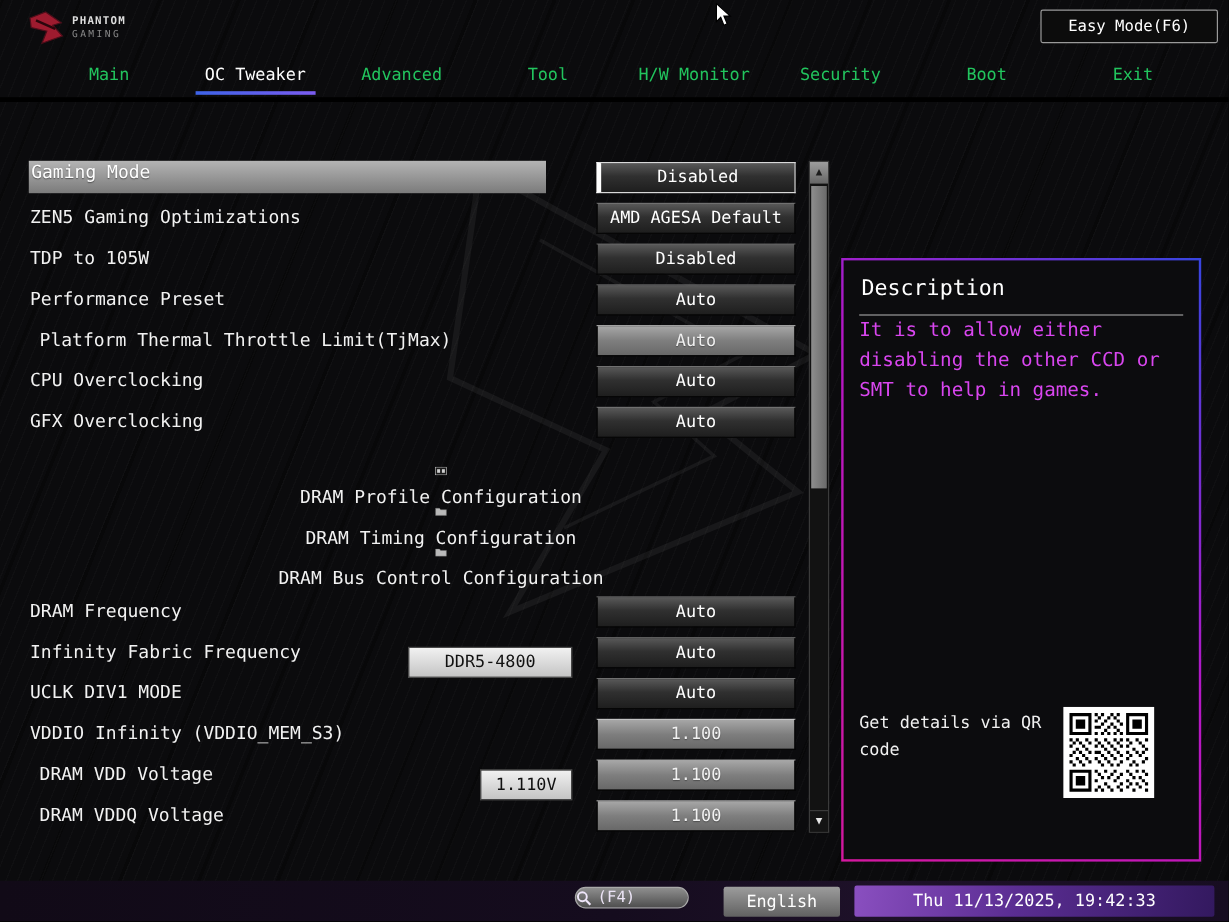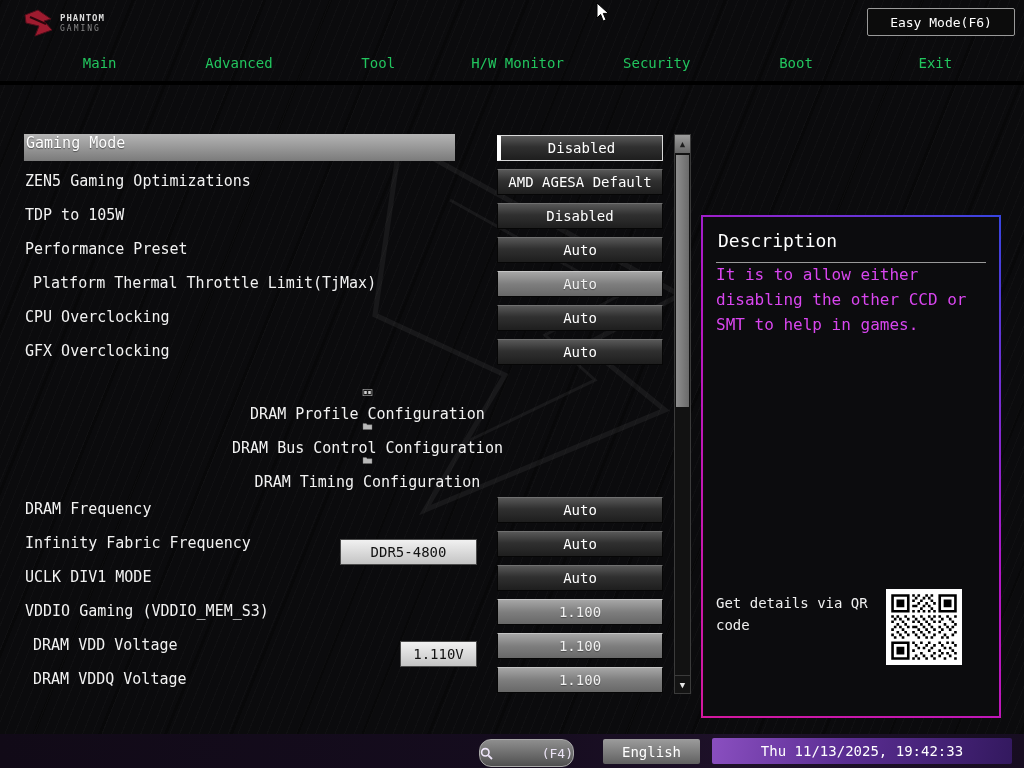--- a/index.html
+++ b/index.html
@@ -105,23 +105,23 @@
   .desc-body { font-size:16px; line-height:1.55; color:#d946ef; }
   .qr-caption { position:absolute; left:13px; top:376px; width:175px; font-size:14px; line-height:1.55; color:#f0f0f0; }
   .qr { position:absolute; right:37px; top:372px; width:76px; height:76px; }
 
   
   .footer {
     position:absolute; left:0; top:734px; width:1024px; height:34px;
     background:linear-gradient(90deg,#110a17 0%,#150c1e 50%,#1e1129 72%,#170d21 100%);
   }
   .search-pill {
-    position:absolute; left:479px; top:5px; width:95px; height:28px; border-radius:12px;
+    position:absolute; left:479px; top:5px; width:95px; height:18px; border-radius:12px;
     background:linear-gradient(180deg,#8e8e8e,#4f4f4f); border:1px solid #a8a8a8;
-    display:flex; align-items:center; justify-content:space-between; gap:5px;
+    display:flex; align-items:center; justify-content:flex-start; gap:5px;
     font-size:13px; color:#ece4f6; cursor:pointer;
   }
   .lang-btn {
     position:absolute; left:603px; top:5px; width:97px; height:25px; border-radius:2px;
     background:linear-gradient(180deg,#9c9c9c,#616161);
     display:flex; align-items:center; justify-content:center; font-size:14px; color:#fff; cursor:pointer;
   }
   .clock {
     position:absolute; left:712px; top:4px; width:300px; height:26px; border-radius:2px;
     background:linear-gradient(100deg,#8a4fc0 0%,#5a2d92 45%,#33195f 100%);
@@ -147,20 +147,21 @@
     <div class="logo-text">
       <span class="brand1">PHANTOM</span>
       <span class="brand2">GAMING</span>
     </div>
   </div>
 
   <button class="easy-mode">Easy Mode(F6)</button>
 
   <div class="tabs">
     <div class="tab">Main</div>
+    <div class="tab active">OC Tweaker</div>
     <div class="tab">Advanced</div>
     <div class="tab">Tool</div>
     <div class="tab">H/W Monitor</div>
     <div class="tab">Security</div>
     <div class="tab">Boot</div>
     <div class="tab">Exit</div>
   </div>
   <div class="header-line"></div>
 
   <div class="rows" id="rows-top">
@@ -202,46 +203,46 @@
         <rect x="0.5" y="0.5" width="18" height="13" fill="#1a1a1a" stroke="#cfcfcf"></rect>
         <rect x="3" y="4" width="5" height="6" fill="#cfcfcf"></rect>
         <rect x="11" y="4" width="5" height="6" fill="#cfcfcf"></rect>
       </svg>
       <span>DRAM Profile Configuration</span>
     </div>
     <div class="sub-row">
       <svg width="19" height="14" viewBox="0 0 19 14">
         <path d="M0.5,3 L0.5,13 L18.5,13 L18.5,3.5 L9,3.5 L7,1 L0.5,1 Z" fill="#b9b9b9" stroke="#6e6e6e" stroke-width="0.8"></path>
       </svg>
-      <span>DRAM Bus Control Configuration</span>
+      <span>DRAM Timing Configuration</span>
     </div>
     <div class="sub-row">
       <svg width="19" height="14" viewBox="0 0 19 14">
         <path d="M0.5,3 L0.5,13 L18.5,13 L18.5,3.5 L9,3.5 L7,1 L0.5,1 Z" fill="#b9b9b9" stroke="#6e6e6e" stroke-width="0.8"></path>
       </svg>
-      <span>DRAM Timing Configuration</span>
+      <span>DRAM Bus Control Configuration</span>
     </div>
   </div>
 
   <div class="rows" id="rows-bottom">
     <div class="row">
       <span class="row-label">DRAM Frequency</span>
       <div class="inline-val iv-freq">DDR5-4800</div>
       <div class="value-btn">Auto</div>
     </div>
     <div class="row">
       <span class="row-label">Infinity Fabric Frequency</span>
       <div class="value-btn">Auto</div>
     </div>
     <div class="row">
       <span class="row-label">UCLK DIV1 MODE</span>
       <div class="value-btn">Auto</div>
     </div>
     <div class="row">
-      <span class="row-label">VDDIO Gaming (VDDIO_MEM_S3)</span>
+      <span class="row-label">VDDIO Infinity (VDDIO_MEM_S3)</span>
       <div class="inline-val iv-volt">1.110V</div>
       <div class="value-btn dim">1.100</div>
     </div>
     <div class="row ind">
       <span class="row-label">DRAM VDD Voltage</span>
       <div class="value-btn dim">1.100</div>
     </div>
     <div class="row ind">
       <span class="row-label">DRAM VDDQ Voltage</span>
       <div class="value-btn dim">1.100</div>

